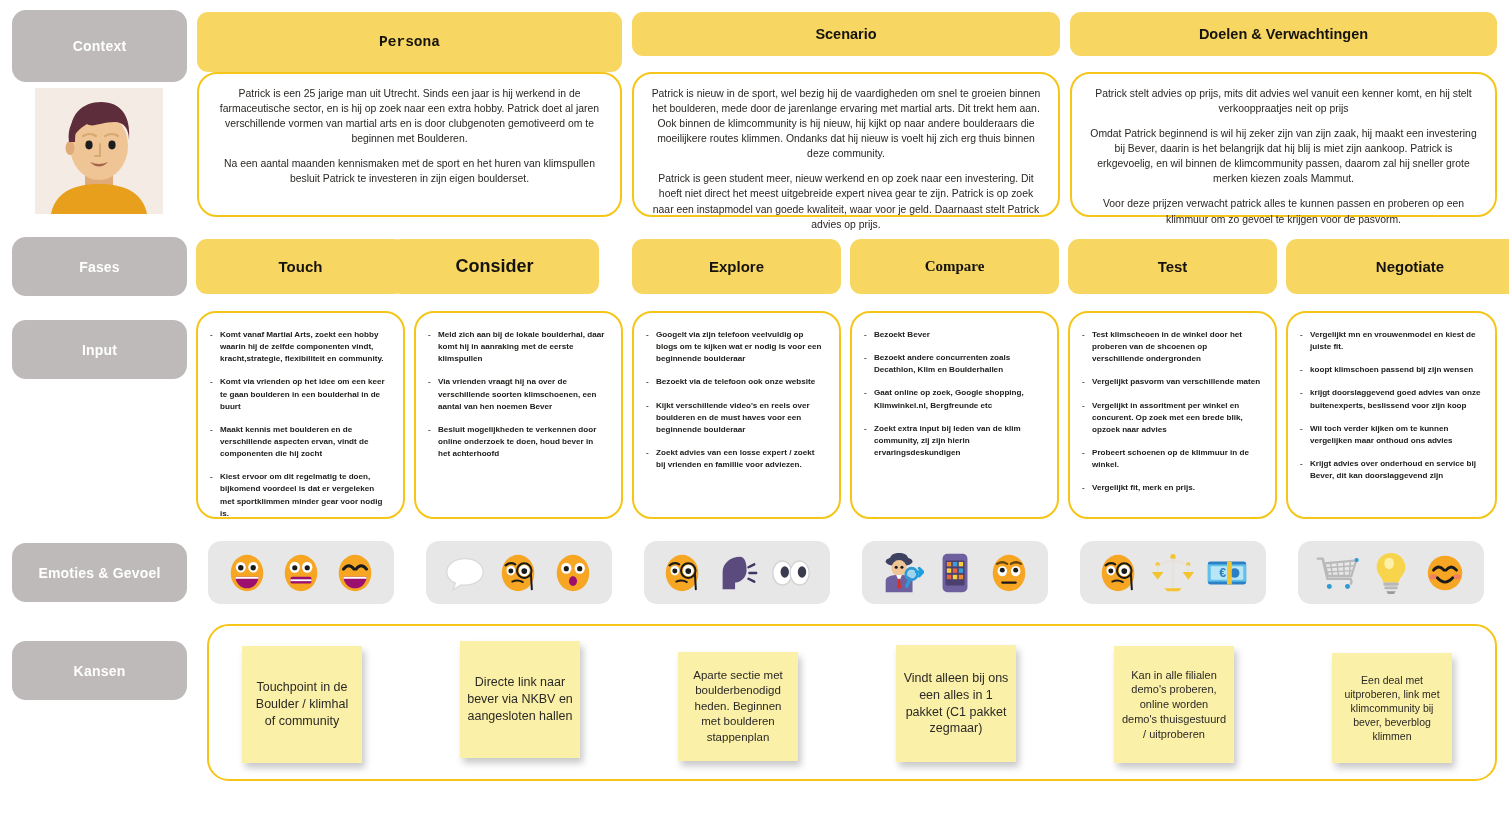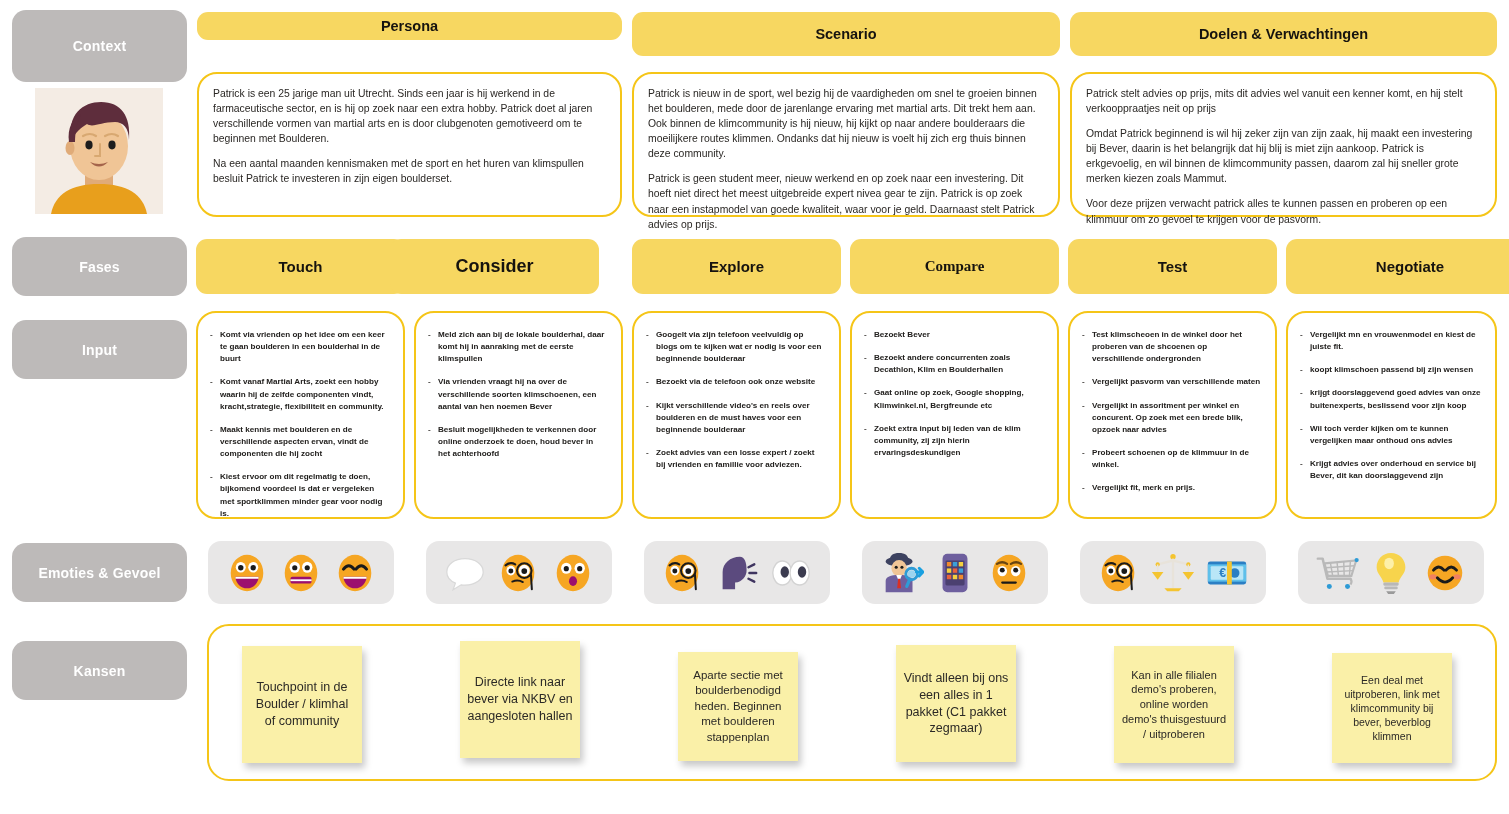--- a/index.html
+++ b/index.html
@@ -33,20 +33,21 @@
   .card-outline {
     position: absolute;
     background: #ffffff;
     border: 2.5px solid #f5c518;
     border-radius: 20px;
   }
   .prose {
     font-size: 10.4px;
     line-height: 1.45;
     color: #2a2724;
+    text-align: center;
     padding: 12px 14px;
   }
   .prose p { margin: 0 0 10px 0; }
   .prose p:last-child { margin-bottom: 0; }
 
   .bullets { padding: 16px 14px 10px 10px; }
   .bullets li {
     list-style: none;
     position: relative;
     font-size: 8.1px;
@@ -136,21 +137,21 @@
 
       <ellipse cx="54" cy="57" rx="3.6" ry="4.4" fill="#1d1d1d"></ellipse>
       <ellipse cx="77" cy="57" rx="3.6" ry="4.4" fill="#1d1d1d"></ellipse>
 
       <path d="M65 56 v12 h-5" stroke="#d8a871" stroke-width="2" fill="none" stroke-linecap="round"></path>
 
       <path d="M55 74 q9 9 18 0 q-9 4 -18 0 Z" fill="#a4644a"></path>
     </svg>
   </div>
 
-  <div class="pill-header" style="left:197px;top:12px;width:425px;height:28px;font-size:14.5px;">
+  <div class="pill-header" style="left:197px;top:12px;width:425px;height:60px;font-size:14.5px;font-family:Liberation Mono, monospace;">
     <span>Persona</span>
   </div>
   <div class="pill-header" style="left:632px;top:12px;width:428px;height:44px;font-size:14.5px;">
     <span>Scenario</span>
   </div>
   <div class="pill-header" style="left:1070px;top:12px;width:427px;height:44px;font-size:14.5px;">
     <span>Doelen &amp; Verwachtingen</span>
   </div>
 
   <div class="card-outline" style="left:197px;top:72px;width:425px;height:145px;">
@@ -189,22 +190,22 @@
   </div>
   <div class="pill-header" style="left:1068px;top:239px;width:209px;height:55px;font-size:15px;">
     <span>Test</span>
   </div>
   <div class="pill-header" style="left:1286px;top:239px;width:248px;height:55px;font-size:15px;">
     <span>Negotiate</span>
   </div>
 
   <div class="card-outline" style="left:196px;top:311px;width:209px;height:208px;">
     <ul class="bullets">
+      <li>Komt vanaf Martial Arts, zoekt een hobby waarin hij de zelfde componenten vindt, kracht,strategie, flexibiliteit en community.</li>
       <li>Komt via vrienden op het idee om een keer te gaan boulderen in een boulderhal in de buurt</li>
-      <li>Komt vanaf Martial Arts, zoekt een hobby waarin hij de zelfde componenten vindt, kracht,strategie, flexibiliteit en community.</li>
       <li>Maakt kennis met boulderen en de verschillende aspecten ervan, vindt de componenten die hij zocht</li>
       <li>Kiest ervoor om dit regelmatig te doen, bijkomend voordeel is dat er vergeleken met sportklimmen minder gear voor nodig is.</li>
     </ul>
   </div>
 
   <div class="card-outline" style="left:414px;top:311px;width:209px;height:208px;">
     <ul class="bullets">
       <li>Meld zich aan bij de lokale boulderhal, daar komt hij in aanraking met de eerste klimspullen</li>
       <li>Via vrienden vraagt hij na over de verschillende soorten klimschoenen, een aantal van hen noemen Bever</li>
       <li>Besluit mogelijkheden te verkennen door online onderzoek te doen, houd bever in het achterhoofd</li>

